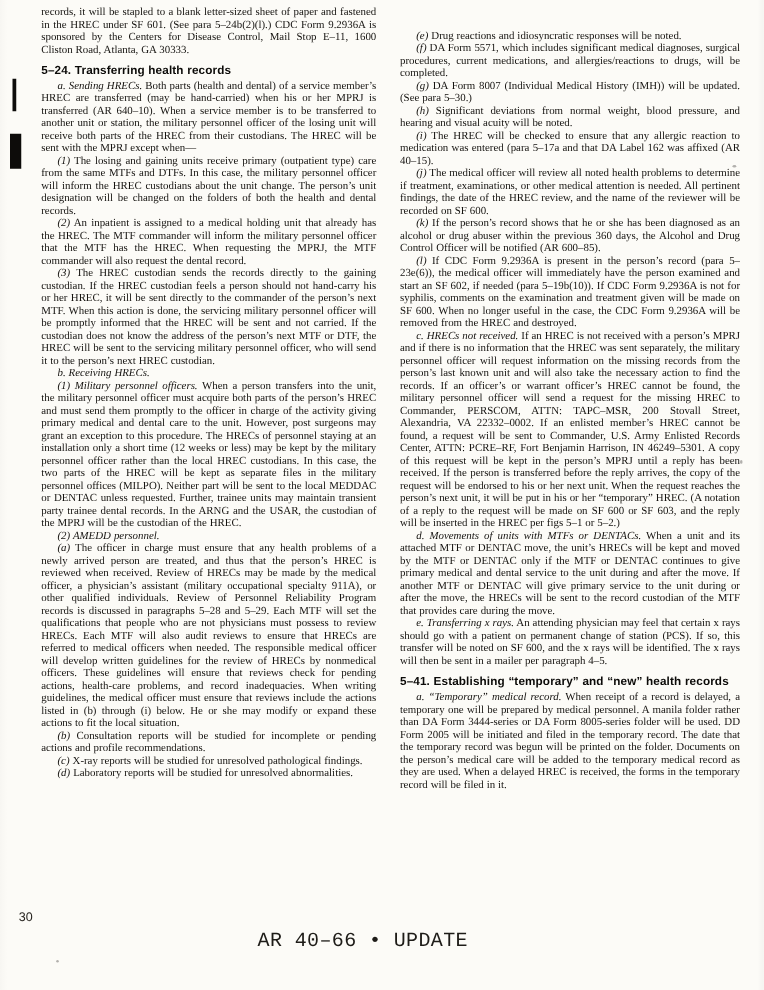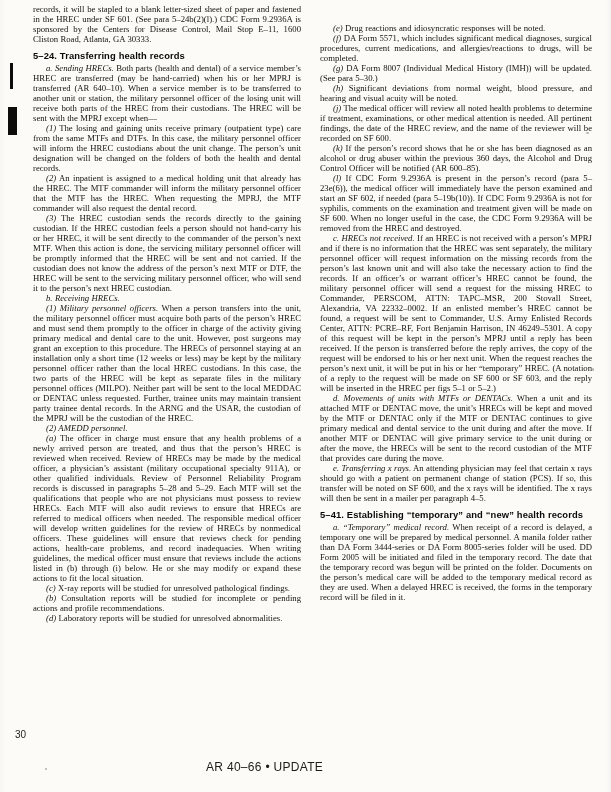--- a/index.html
+++ b/index.html
@@ -37,23 +37,23 @@
   }
   .revbar { position:absolute; background:#0d0c0a; }
   .revbar-thin  { left:10px; top:63px;  width:3px; height:26px; }
   .revbar-thick { left:8px;  top:107px; width:9px; height:28px; }
   .pageno {
     position:absolute; left:15px; top:729px;
     font-family:"Liberation Sans", sans-serif;
     font-size:10px; color:#26231f;
   }
   .footer {
-    position:absolute; left:206px; top:760px;
-    font-family:Liberation Sans, sans-serif;
-    font-size:12px; letter-spacing:0.3px; color:#1e1c18;
+    position:absolute; left:206px; top:744px;
+    font-family:Liberation Mono, monospace;
+    font-size:16px; letter-spacing:0.3px; color:#1e1c18;
   }
   .speck { position:absolute; background:rgba(40,38,34,0.35); border-radius:50%; }
   .speck-1 { left:586px; top:132px; width:3px; height:2px; }
   .speck-2 { left:592px; top:368px; width:2px; height:3px; }
   .speck-3 { left:45px;  top:768px; width:2px; height:2px; }
 </style>
 </head>
 <body>
 
 <div class="page">
@@ -64,29 +64,30 @@
       <p class="noindent">records, it will be stapled to a blank letter-sized sheet of paper and fastened in the HREC under SF 601. (See para 5–24b(2)(l).) CDC Form 9.2936A is sponsored by the Centers for Disease Control, Mail Stop E–11, 1600 Cliston Road, Atlanta, GA 30333.</p>
       <h3>5–24. Transferring health records</h3>
       <p class="body"><em>a. Sending HRECs.</em> Both parts (health and dental) of a service member’s HREC are transferred (may be hand-carried) when his or her MPRJ is transferred (AR 640–10). When a service member is to be transferred to another unit or station, the military personnel officer of the losing unit will receive both parts of the HREC from their custodians. The HREC will be sent with the MPRJ except when—</p>
       <p class="body"><em>(1)</em> The losing and gaining units receive primary (outpatient type) care from the same MTFs and DTFs. In this case, the military personnel officer will inform the HREC custodians about the unit change. The person’s unit designation will be changed on the folders of both the health and dental records.</p>
       <p class="body"><em>(2)</em> An inpatient is assigned to a medical holding unit that already has the HREC. The MTF commander will inform the military personnel officer that the MTF has the HREC. When requesting the MPRJ, the MTF commander will also request the dental record.</p>
       <p class="body"><em>(3)</em> The HREC custodian sends the records directly to the gaining custodian. If the HREC custodian feels a person should not hand-carry his or her HREC, it will be sent directly to the commander of the person’s next MTF. When this action is done, the servicing military personnel officer will be promptly informed that the HREC will be sent and not carried. If the custodian does not know the address of the person’s next MTF or DTF, the HREC will be sent to the servicing military personnel officer, who will send it to the person’s next HREC custodian.</p>
       <p class="body"><em>b. Receiving HRECs.</em></p>
       <p class="body"><em>(1) Military personnel officers.</em> When a person transfers into the unit, the military personnel officer must acquire both parts of the person’s HREC and must send them promptly to the officer in charge of the activity giving primary medical and dental care to the unit. However, post surgeons may grant an exception to this procedure. The HRECs of personnel staying at an installation only a short time (12 weeks or less) may be kept by the military personnel officer rather than the local HREC custodians. In this case, the two parts of the HREC will be kept as separate files in the military personnel offices (MILPO). Neither part will be sent to the local MEDDAC or DENTAC unless requested. Further, trainee units may maintain transient party trainee dental records. In the ARNG and the USAR, the custodian of the MPRJ will be the custodian of the HREC.</p>
       <p class="body"><em>(2) AMEDD personnel.</em></p>
       <p class="body"><em>(a)</em> The officer in charge must ensure that any health problems of a newly arrived person are treated, and thus that the person’s HREC is reviewed when received. Review of HRECs may be made by the medical officer, a physician’s assistant (military occupational specialty 911A), or other qualified individuals. Review of Personnel Reliability Program records is discussed in paragraphs 5–28 and 5–29. Each MTF will set the qualifications that people who are not physicians must possess to review HRECs. Each MTF will also audit reviews to ensure that HRECs are referred to medical officers when needed. The responsible medical officer will develop written guidelines for the review of HRECs by nonmedical officers. These guidelines will ensure that reviews check for pending actions, health-care problems, and record inadequacies. When writing guidelines, the medical officer must ensure that reviews include the actions listed in (b) through (i) below. He or she may modify or expand these actions to fit the local situation.</p>
+      <p class="body"><em>(b)</em> Consultation reports will be studied for incomplete or pending actions and profile recommendations.</p>
       <p class="body"><em>(c)</em> X-ray reports will be studied for unresolved pathological findings.</p>
-      <p class="body"><em>(b)</em> Consultation reports will be studied for incomplete or pending actions and profile recommendations.</p>
       <p class="body"><em>(d)</em> Laboratory reports will be studied for unresolved abnormalities.</p>
     </div>
   <div class="col col-right" id="col-right">
       <p class="body"><em>(e)</em> Drug reactions and idiosyncratic responses will be noted.</p>
       <p class="body"><em>(f)</em> DA Form 5571, which includes significant medical diagnoses, surgical procedures, current medications, and allergies/reactions to drugs, will be completed.</p>
       <p class="body"><em>(g)</em> DA Form 8007 (Individual Medical History (IMH)) will be updated. (See para 5–30.)</p>
       <p class="body"><em>(h)</em> Significant deviations from normal weight, blood pressure, and hearing and visual acuity will be noted.</p>
+      <p class="body"><em>(i)</em> The HREC will be checked to ensure that any allergic reaction to medication was entered (para 5–17a and that DA Label 162 was affixed (AR 40–15).</p>
       <p class="body"><em>(j)</em> The medical officer will review all noted health problems to determine if treatment, examinations, or other medical attention is needed. All pertinent findings, the date of the HREC review, and the name of the reviewer will be recorded on SF 600.</p>
       <p class="body"><em>(k)</em> If the person’s record shows that he or she has been diagnosed as an alcohol or drug abuser within the previous 360 days, the Alcohol and Drug Control Officer will be notified (AR 600–85).</p>
       <p class="body"><em>(l)</em> If CDC Form 9.2936A is present in the person’s record (para 5–23e(6)), the medical officer will immediately have the person examined and start an SF 602, if needed (para 5–19b(10)). If CDC Form 9.2936A is not for syphilis, comments on the examination and treatment given will be made on SF 600. When no longer useful in the case, the CDC Form 9.2936A will be removed from the HREC and destroyed.</p>
       <p class="body"><em>c. HRECs not received.</em> If an HREC is not received with a person’s MPRJ and if there is no information that the HREC was sent separately, the military personnel officer will request information on the missing records from the person’s last known unit and will also take the necessary action to find the records. If an officer’s or warrant officer’s HREC cannot be found, the military personnel officer will send a request for the missing HREC to Commander, PERSCOM, ATTN: TAPC–MSR, 200 Stovall Street, Alexandria, VA 22332–0002. If an enlisted member’s HREC cannot be found, a request will be sent to Commander, U.S. Army Enlisted Records Center, ATTN: PCRE–RF, Fort Benjamin Harrison, IN 46249–5301. A copy of this request will be kept in the person’s MPRJ until a reply has been received. If the person is transferred before the reply arrives, the copy of the request will be endorsed to his or her next unit. When the request reaches the person’s next unit, it will be put in his or her “temporary” HREC. (A notation of a reply to the request will be made on SF 600 or SF 603, and the reply will be inserted in the HREC per figs 5–1 or 5–2.)</p>
       <p class="body"><em>d. Movements of units with MTFs or DENTACs.</em> When a unit and its attached MTF or DENTAC move, the unit’s HRECs will be kept and moved by the MTF or DENTAC only if the MTF or DENTAC continues to give primary medical and dental service to the unit during and after the move. If another MTF or DENTAC will give primary service to the unit during or after the move, the HRECs will be sent to the record custodian of the MTF that provides care during the move.</p>
       <p class="body"><em>e. Transferring x rays.</em> An attending physician may feel that certain x rays should go with a patient on permanent change of station (PCS). If so, this transfer will be noted on SF 600, and the x rays will be identified. The x rays will then be sent in a mailer per paragraph 4–5.</p>
       <h3>5–41. Establishing “temporary” and “new” health records</h3>
       <p class="body"><em>a. “Temporary” medical record.</em> When receipt of a record is delayed, a temporary one will be prepared by medical personnel. A manila folder rather than DA Form 3444-series or DA Form 8005-series folder will be used. DD Form 2005 will be initiated and filed in the temporary record. The date that the temporary record was begun will be printed on the folder. Documents on the person’s medical care will be added to the temporary medical record as they are used. When a delayed HREC is received, the forms in the temporary record will be filed in it.</p>
     </div>
 

